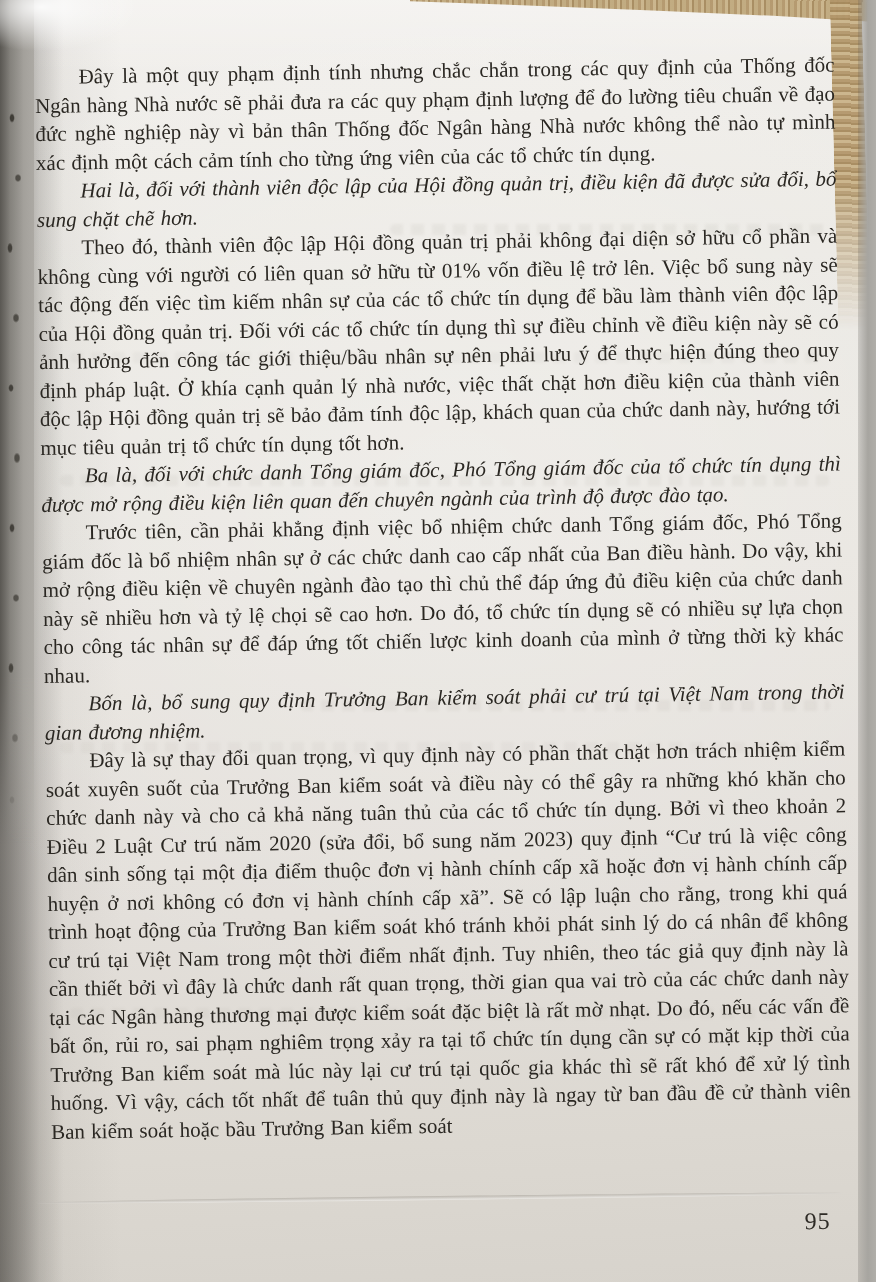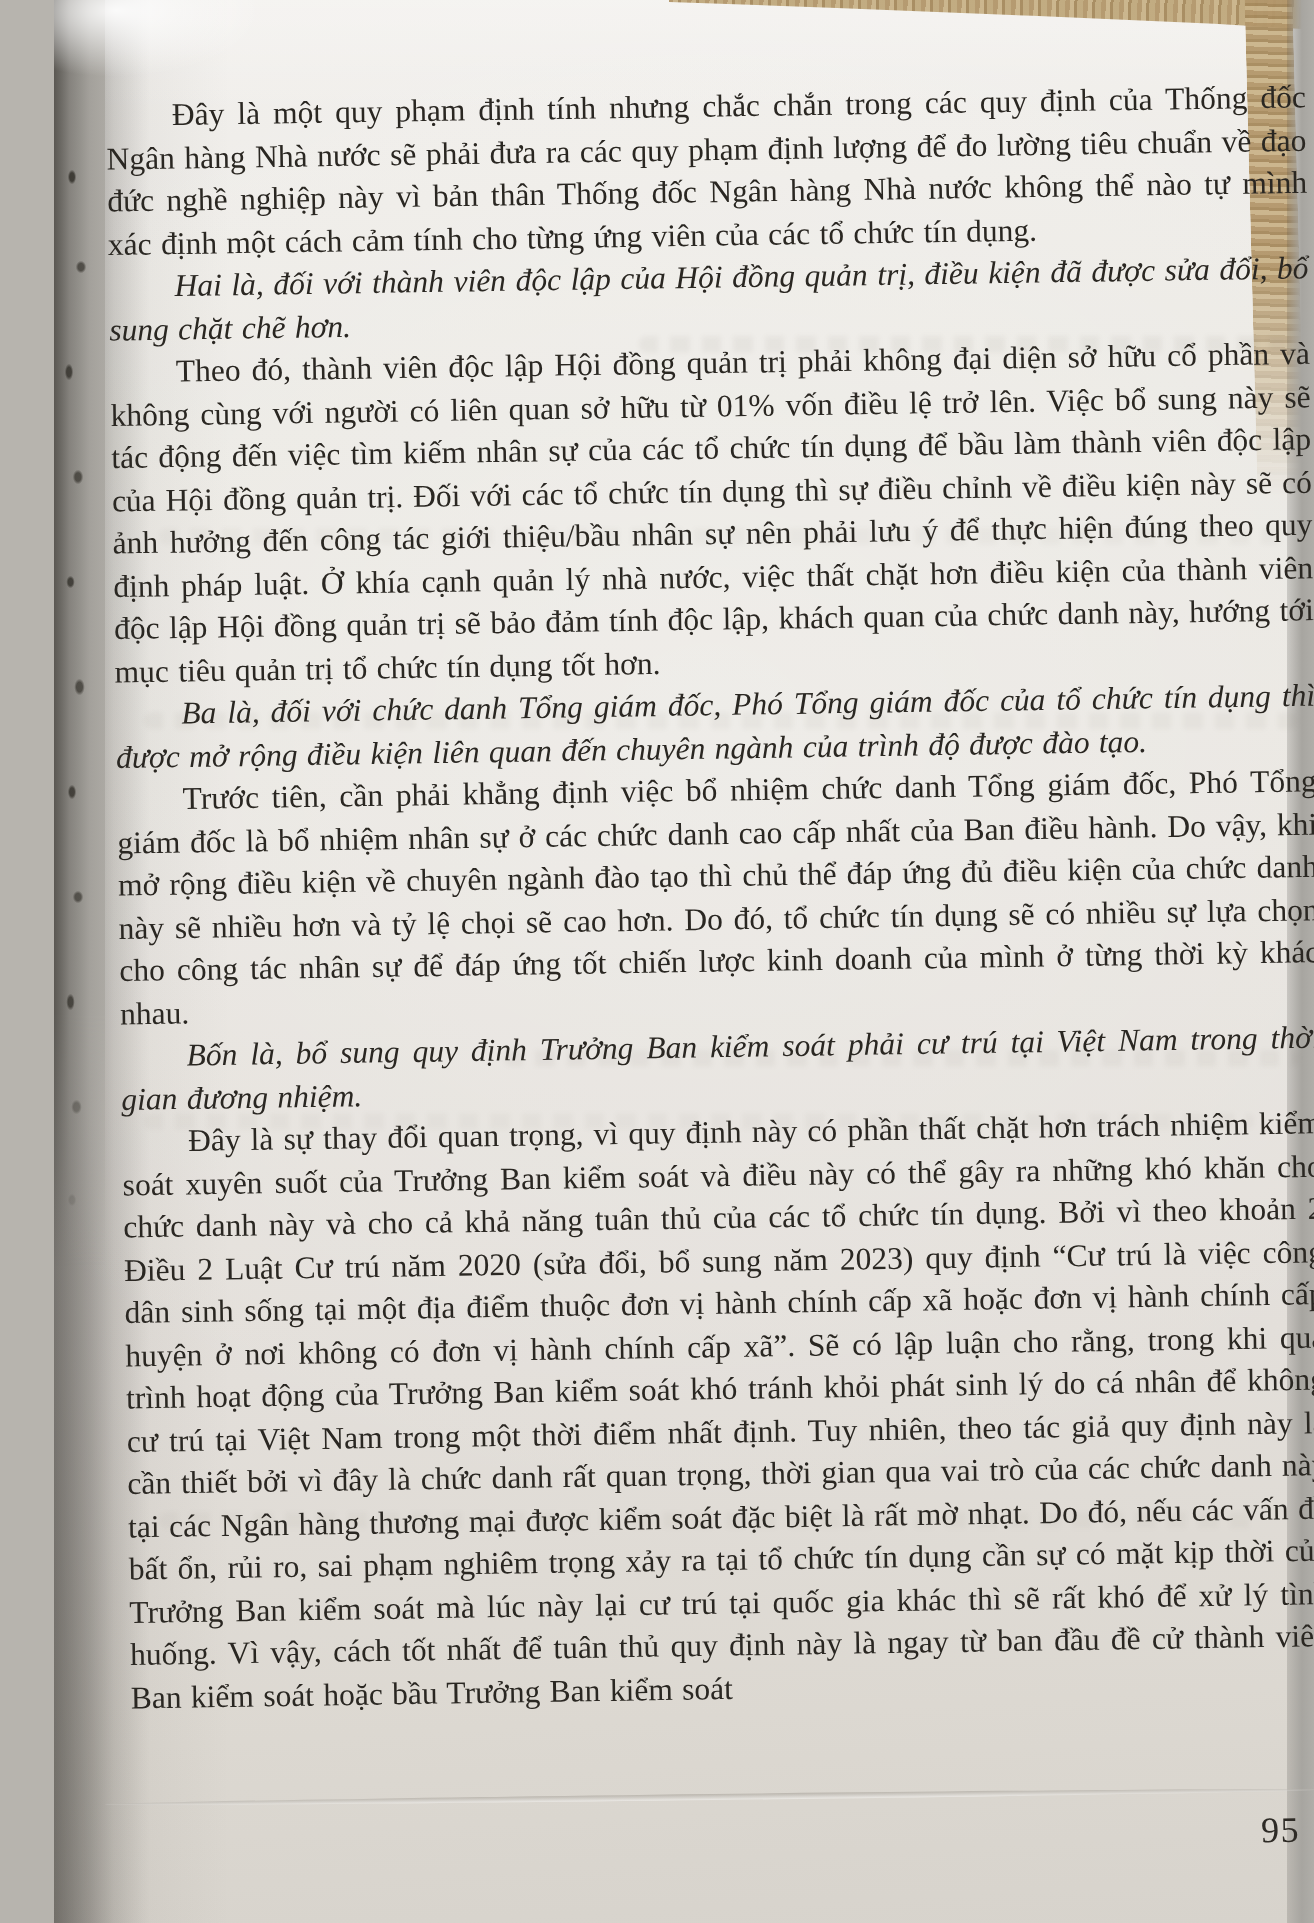--- a/index.html
+++ b/index.html
@@ -2,21 +2,21 @@
 <html><head>
 <meta charset="utf-8">
 <style>
   html,body{margin:0;padding:0;}
   body{
     width:876px;height:1282px;
     background:#b7b4ae;
     overflow:hidden;position:relative;
     font-family:"Liberation Serif","DejaVu Serif",serif;
   }
-  .photo{position:absolute;inset:0;margin-left:36px;}
+  .photo{position:absolute;inset:0;}
 
   
   .page{
     position:absolute;inset:0;
     background:linear-gradient(177deg,
       #f2f0ed 0%,
       #ecEAe5 22%,
       #e9e6e1 45%,
       #e3dfda 70%,
       #dcd8d1 88%,

